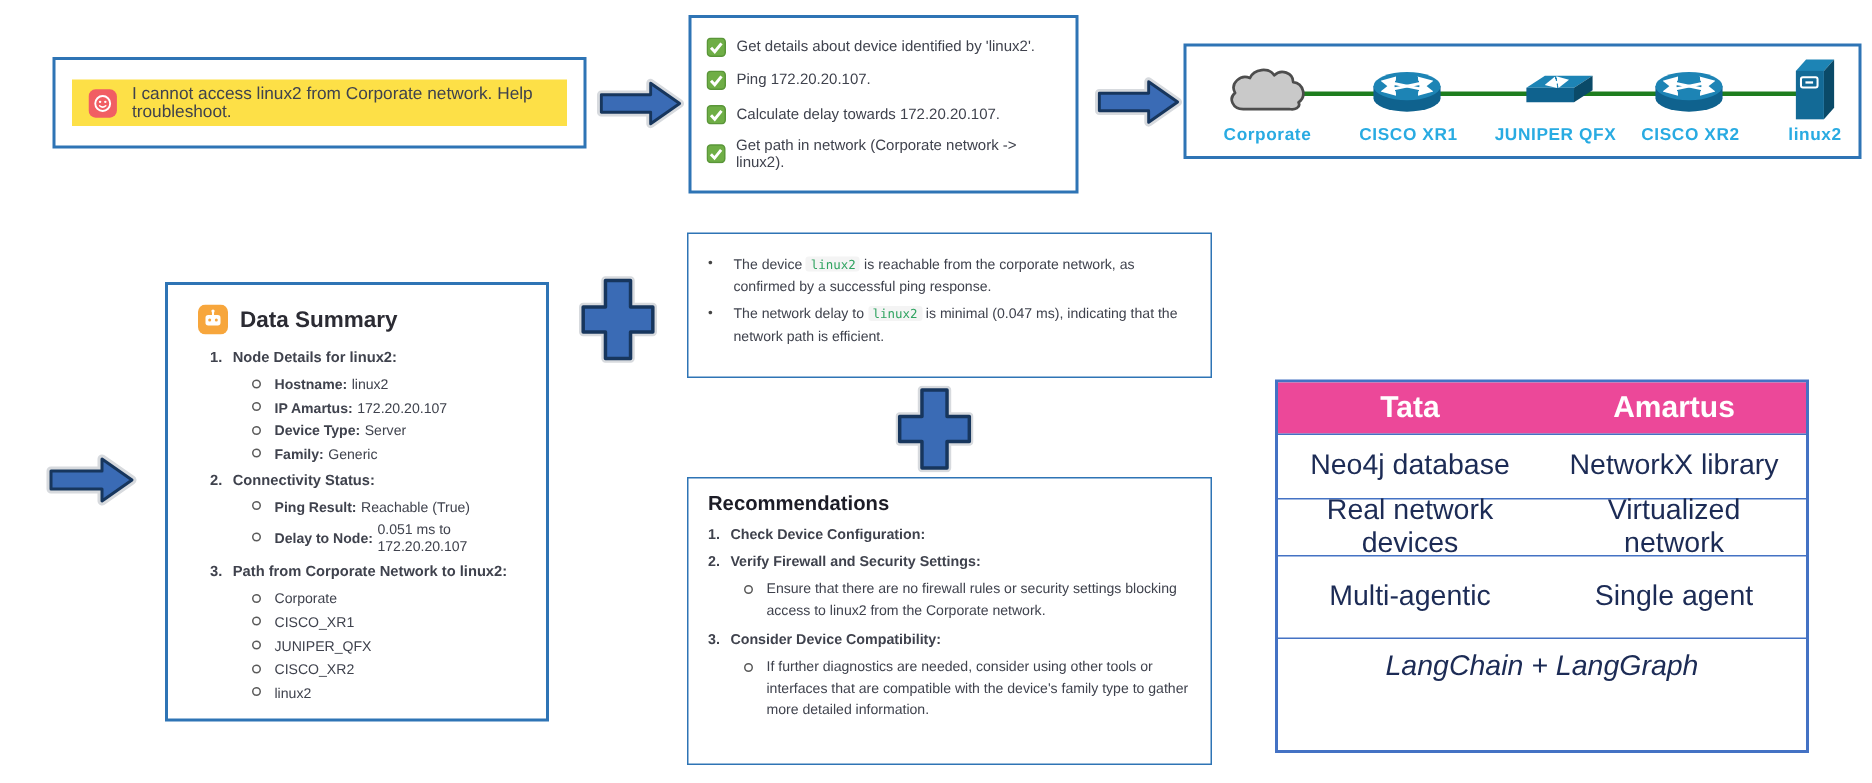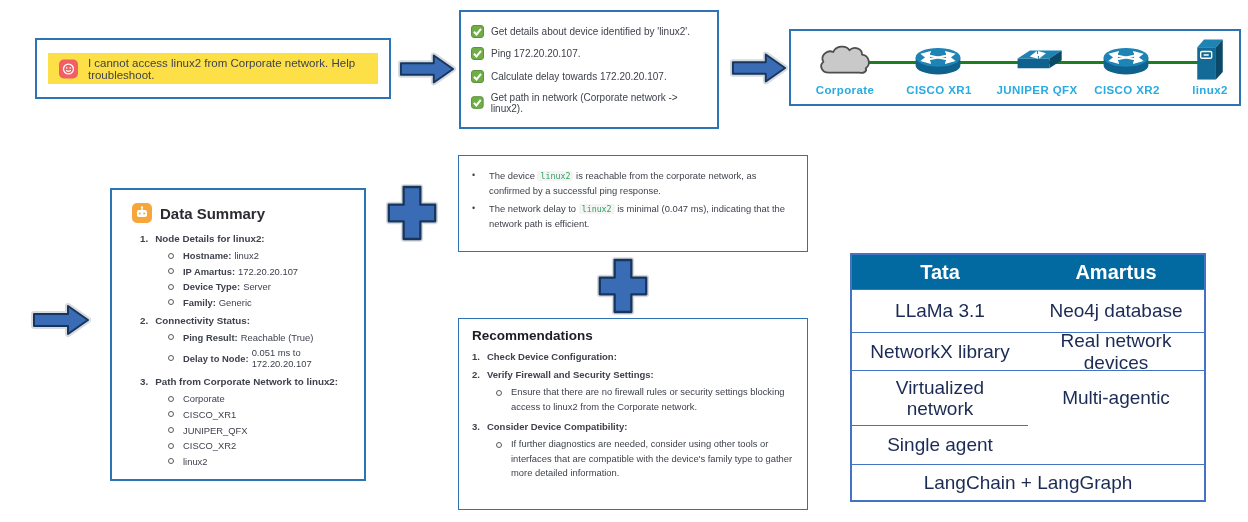--- a/index.html
+++ b/index.html
@@ -53,22 +53,22 @@
   .rec-detail { display:flex; margin:3px 0 6px 24px; }
   .rec-detail .b-text { width:287px; }
   .rec-detail .circ { margin-top:5px; }
 
   
   .cmp-table { position:absolute; left:850px; top:253px; width:356px; height:249px;
     border:2px solid #4472c4; box-sizing:border-box; display:grid;
     grid-template-columns:1fr 1fr; grid-template-rows:34px 43px 38px 55px 39px 1fr; background:#fff; }
   .cmp-cell { display:flex; align-items:center; justify-content:center; text-align:center;
     font-size:19px; color:#1c2b55; border-top:1px solid #4472c4; line-height:1.12; }
-  .cmp-head { background:#0369a1; color:#ffffff; font-weight:bold; font-size:20px; border-top:none; }
-  .cmp-footer { grid-column:1 / 3; }
+  .cmp-head { background:#ec4899; color:#ffffff; font-weight:bold; font-size:20px; border-top:none; }
+  .cmp-footer { grid-column:1 / 3;font-style:italic; }
 
   .abs { position:absolute; }
 </style>
 </head>
 <body>
 
 <svg width="0" height="0" style="position:absolute">
   <defs>
     <marker id="ah" markerWidth="5" markerHeight="5" viewBox="0 0 6 6" refX="4.5" refY="3" orient="auto">
       <path d="M0 0 L6 3 L0 6 z" fill="#fff"></path>
@@ -316,21 +316,20 @@
     <div class="rec-detail">
       <span class="circ"></span>
       <div class="b-text">If further diagnostics are needed, consider using other tools or interfaces that are compatible with the device's family type to gather more detailed information.</div>
     </div>
   </div>
 
   <div class="cmp-table">
     <div class="cmp-cell cmp-head">Tata</div>
     <div class="cmp-cell cmp-head">Amartus</div>
 
-    <div class="cmp-cell">LLaMa 3.1</div>
 
     <div class="cmp-cell">Neo4j database</div>
     <div class="cmp-cell">NetworkX library</div>
 
     <div class="cmp-cell" style="padding:0 28px;">Real network devices</div>
     <div class="cmp-cell" style="padding:0 28px;">Virtualized network</div>
 
     <div class="cmp-cell">Multi-agentic</div>
     <div class="cmp-cell">Single agent</div>
 

